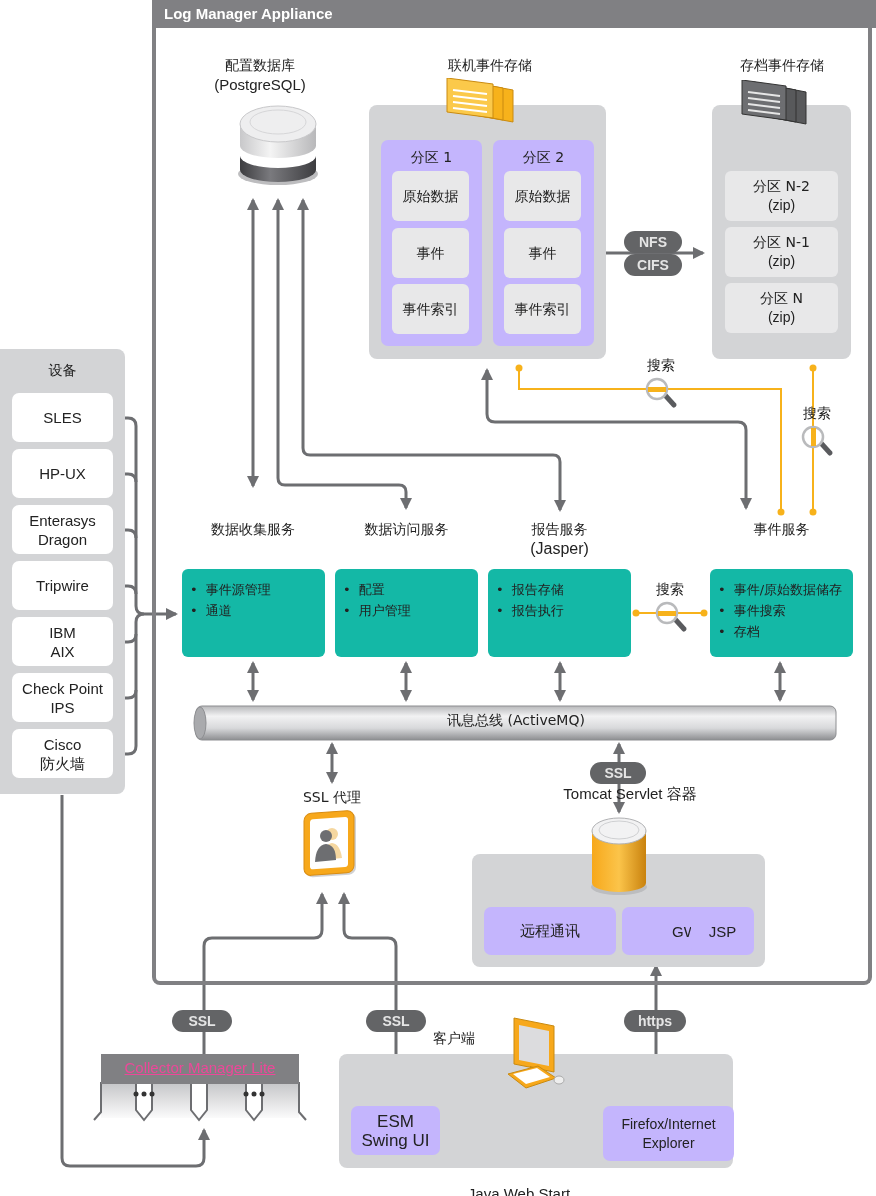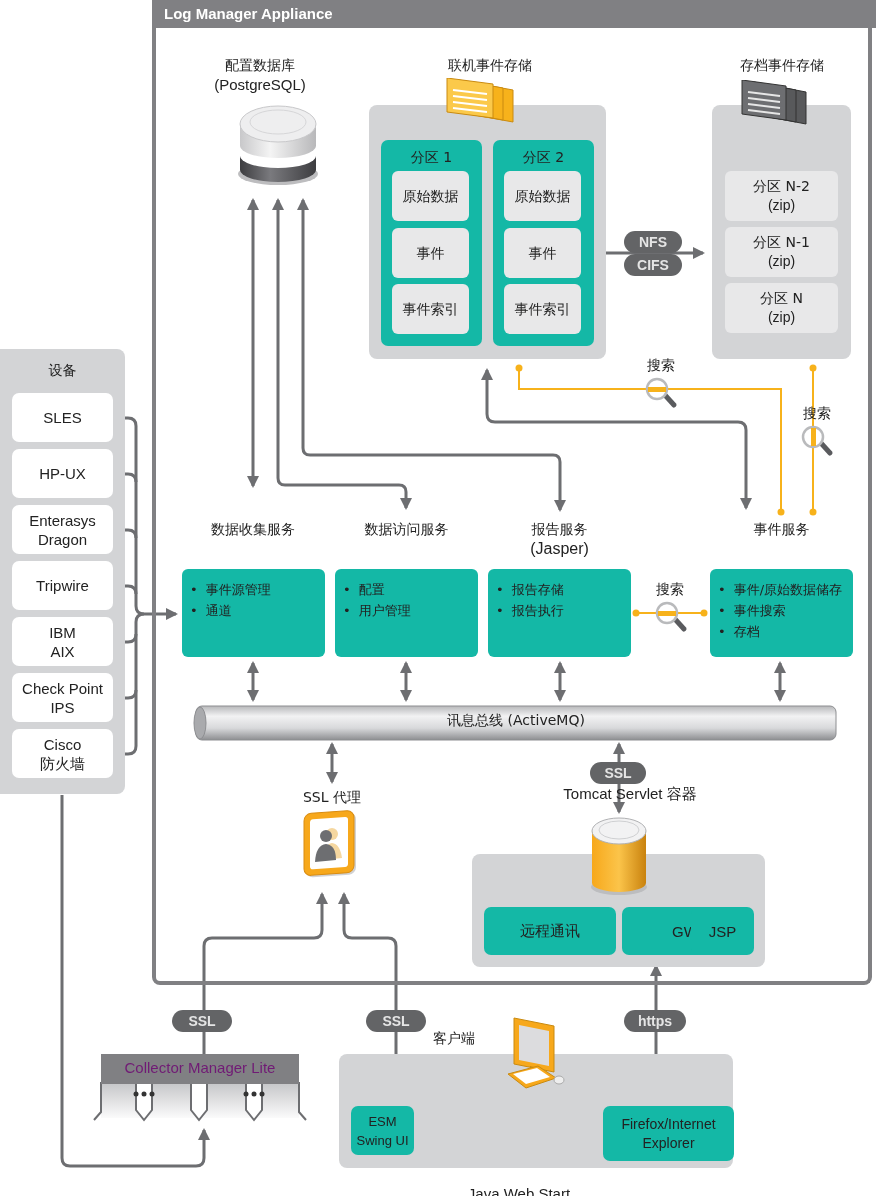--- a/index.html
+++ b/index.html
@@ -2,21 +2,21 @@
 <html><head>
 <meta charset="utf-8">
 <style>
   html,body{margin:0;padding:0;background:#fff;}
   body{width:876px;height:1196px;position:relative;overflow:hidden;font-family:"DejaVu Sans","Liberation Sans",sans-serif;color:#222;}
   .abs{position:absolute;}
   .appliance{left:152px;top:0;width:720px;height:985px;border:4px solid #808083;border-top:none;border-radius:0 0 8px 8px;box-sizing:border-box;}
   .appliance-title{left:152px;top:0;width:724px;height:28px;background:#808083;color:#fff;font-family:"Liberation Sans",sans-serif;font-weight:bold;font-size:15px;line-height:28px;padding-left:12px;box-sizing:border-box;}
   .label{font-size:14px;text-align:center;line-height:19px;white-space:nowrap;}
   .panel{background:#d3d4d6;border-radius:8px;}
-  .white{background:#14b8a6;border-radius:7px;}
+  .white{background:#c4b5fd;border-radius:7px;}
   .cell{background:#e8e8e9;border-radius:6px;display:flex;align-items:center;justify-content:center;text-align:center;font-size:14px;line-height:19px;}
   .svcbox{background:#14b8a6;border-radius:6px;font-size:13px;line-height:21px;padding:10px 8px;box-sizing:border-box;}
   .svcbox ul{margin:0;padding:0;list-style:none;}
   .svcbox li::before{content:"•";margin-right:8px;}
   .dev{left:12px;width:101px;background:#fff;border-radius:7px;display:flex;align-items:center;justify-content:center;text-align:center;font-family:"Liberation Sans",sans-serif;font-size:15px;line-height:19px;}
   .pill{background:#636466;color:#e5e5e5;font-family:"Liberation Sans",sans-serif;font-weight:bold;font-size:14px;border-radius:12px;text-align:center;line-height:22px;}
   svg.lines{position:absolute;left:0;top:0;}
   .en{font-family:"Liberation Sans",sans-serif;}
 </style>
 </head>
@@ -300,29 +300,29 @@
   <g fill="#333">
       <circle cx="44" cy="42" r="2.5"></circle>
       <circle cx="52" cy="42" r="2.5"></circle>
       <circle cx="60" cy="42" r="2.5"></circle>
       <circle cx="154" cy="42" r="2.5"></circle>
       <circle cx="162" cy="42" r="2.5"></circle>
       <circle cx="170" cy="42" r="2.5"></circle>
     </g>
   <rect x="9" y="2" width="198" height="30" fill="#808083"></rect>
 </svg>
-<div class="abs label en" style="left:101px;top:1058px;width:198px;color:#701a75;font-size:15px;">Collector Manager Lite</div>
+<div class="abs label en" style="left:101px;top:1058px;width:198px;color:#ec4899;font-size:15px;text-decoration:underline;">Collector Manager Lite</div>
 
 <div class="abs label" style="left:424px;top:1029px;width:60px;">客户端</div>
 <div class="abs panel" style="left:339px;top:1054px;width:394px;height:114px;"></div>
 <svg class="abs" style="left:504px;top:1016px;" width="62" height="76">
   <path d="M10,2 L50,10 L50,56 L10,48 Z" fill="#f7a81b" stroke="#c98a10"></path>
   <path d="M15,9 L45,15 L45,50 L15,44 Z" fill="#dcdcde"></path>
   <path d="M26,50 L34,52 L34,58 L26,56 Z" fill="#c98a10"></path>
   <path d="M4,58 L34,50 L52,62 L22,72 Z" fill="#f7a81b" stroke="#c98a10"></path>
   <path d="M9,58 L33,52 L46,61 L22,68 Z" fill="#fff"></path>
   <ellipse cx="55" cy="64" rx="5" ry="4" fill="#eee" stroke="#aaa"></ellipse>
 </svg>
-<div class="abs white en" style="left:351px;top:1106px;width:63px;height:49px;display:flex;align-items:center;justify-content:center;text-align:center;white-space:pre-line;font-size:13px;line-height:19px;">ESM
+<div class="abs white en" style="left:351px;top:1106px;width:89px;height:49px;display:flex;align-items:center;justify-content:center;text-align:center;white-space:pre-line;font-size:17px;line-height:19px;">ESM
 Swing UI</div>
 <div class="abs white en" style="left:589px;top:1106px;width:131px;height:55px;display:flex;align-items:center;justify-content:center;text-align:center;white-space:pre-line;font-size:14px;line-height:19px;margin-left:14px;">Firefox/Internet
 Explorer</div>
 <div class="abs label en" style="left:450px;top:1184px;width:138px;font-size:15px;">Java Web Start</div>
 
 </body></html>

